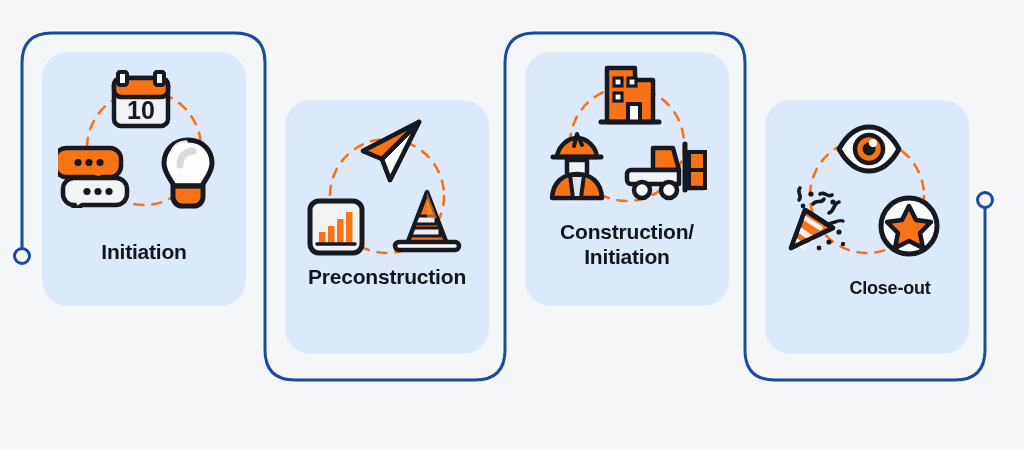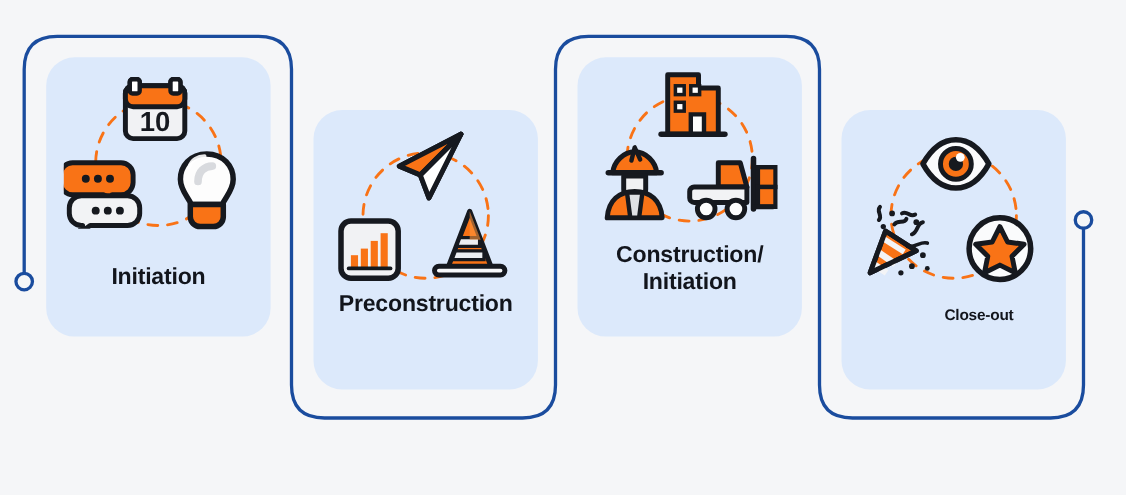--- a/index.html
+++ b/index.html
@@ -214,16 +214,16 @@
         </svg>
       </span>
 
       <span class="ic" style="left:88px;top:78px;">
         <svg width="68" height="68" viewBox="0 0 68 68">
           <circle cx="34" cy="34" r="28" fill="#fafbfc" stroke="#16191f" stroke-width="5"></circle>
           <path d="M34,14 L41,28 L56,30 L45,41 L48,56 L34,49 L20,56 L23,41 L12,30 L27,28 Z" fill="#f97316" stroke="#16191f" stroke-width="4.5" stroke-linejoin="round"></path>
         </svg>
       </span>
     </div>
-    <div class="label" style="font-size:14px;margin-top:14px;margin-left:46px;">Close-out</div>
+    <div class="label" style="font-size:18px;margin-top:14px;margin-left:46px;">Close-out</div>
   </div>
 
 </div>
 
 </body></html>

